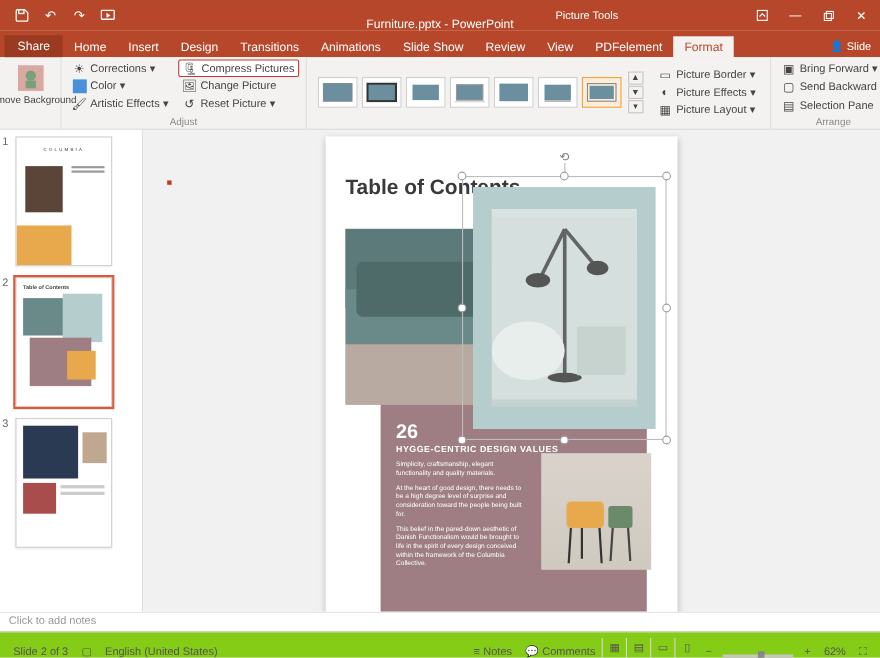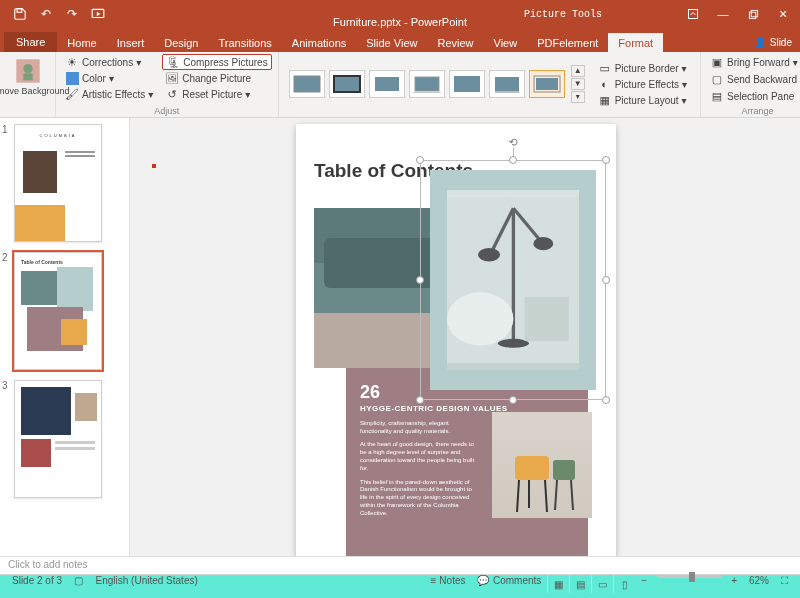--- a/index.html
+++ b/index.html
@@ -2,21 +2,21 @@
 <html><head>
 <meta charset="utf-8">
 <style>
 * { margin: 0; padding: 0; box-sizing: border-box; font-family: "Segoe UI", Arial, sans-serif; }
 body { width: 800px; height: 598px; overflow: hidden; background: #fff; font-size: 11px; color: #444; }
 
 .titlebar { height: 28px; background: #b7472a; color: #fff; display: flex; align-items: center; position: relative; }
 .titlebar .qat { display: flex; align-items: center; gap: 2px; padding-left: 8px; }
 .titlebar .qat .qbtn { width: 24px; height: 22px; display: flex; align-items: center; justify-content: center; color: #fff; font-size: 12px; }
 .titlebar .center { position: absolute; left: 50%; transform: translateX(-50%); font-size: 11px; color: #fff; margin-top: 16px; }
-.titlebar .ptools { position: absolute; left: 524px; font-size: 10px; color: #fff; font-family: Liberation Mono, monospace; }
+.titlebar .ptools { position: absolute; left: 505px; font-size: 10px; color: #fff; }
 .titlebar .right { position: absolute; right: 4px; display: flex; gap: 4px; }
 .titlebar .right .wbtn { width: 26px; height: 22px; display: flex; align-items: center; justify-content: center; color: #fff; }
 
 .tabs { height: 24px; background: #b7472a; display: flex; align-items: flex-end; padding-left: 4px; color: #fff; font-size: 11px; }
 .tabs .tab { padding: 4px 10px 3px; cursor: pointer; }
 .tabs .tab.active { background: #f3f2f1; color: #b7472a; }
 .tabs .filetab { background: #9a3a21; padding: 4px 12px; }
 .tabs .tell { color: #f0c8bc; font-size: 10px; padding-left: 8px; }
 .tabs .share { margin-left: auto; padding: 4px 8px; font-size: 10px; }
 
@@ -63,21 +63,21 @@
 .selwrap .rotline { position: absolute; left: 50%; top: -12px; width: 1px; height: 12px; background: #bdbdbd; }
 .selbox { position: absolute; inset: 0; border: 1px solid #bdbdbd; }
 .handle { position: absolute; width: 8px; height: 8px; background: #fff; border: 1px solid #9e9e9e; border-radius: 50%; }
 .selpic { position: absolute; left: 10px; top: 10px; right: 10px; bottom: 10px; background: #b6cdcd; display:flex; align-items:center; justify-content:center; }
 .selpic .inner { width: 80%; height: 82%; background: linear-gradient(#dce6e5, #c6d3d0); position: relative; opacity: .9; }
 
 .reddot { position: absolute; left: 22px; top: 46px; width: 4px; height: 4px; background: #c0392b; }
 
 .notes { height: 18px; border-top: 1px solid #e1dfdd; padding: 2px 8px; font-size: 10px; color: #999; background: #fff; }
 
-.status { height: 24px; background: #5eead4; border-top: 1px solid #d6d6d6; display: flex; align-items: flex-start; font-size: 10px; color: #555; padding: 0 6px; }
+.status { height: 24px; background: #84cc16; border-top: 1px solid #d6d6d6; display: flex; align-items: flex-end; font-size: 10px; color: #555; padding: 0 6px; }
 .status .sp { flex: 1; }
 .status .sbtn { padding: 0 6px; display: flex; align-items: center; gap: 3px; }
 .status .vbtn { width: 22px; height: 18px; border-left: 1px solid #d6d6d6; display: flex; align-items: center; justify-content: center; }
 .slider { width: 64px; height: 3px; background: #c8c6c4; position: relative; margin: 0 4px; }
 .slider .sth { position: absolute; left: 50%; top: -3px; width: 6px; height: 10px; background: #8a8886; }
 
 svg { display: block; }
 </style>
 </head>
 <body>
@@ -119,21 +119,21 @@
   </div>
 </div>
 
 <div class="tabs">
   <div class="tab filetab">Share</div>
   <div class="tab">Home</div>
   <div class="tab">Insert</div>
   <div class="tab">Design</div>
   <div class="tab">Transitions</div>
   <div class="tab">Animations</div>
-  <div class="tab">Slide View</div>
+  <div class="tab">Slide Show</div>
   <div class="tab">Review</div>
   <div class="tab">View</div>
   <div class="tab">PDFelement</div>
   <div class="tab active">Format</div>
   <div class="share">👤 <span>Slide</span></div>
 </div>
 
 <div class="ribbon">
   <div class="group removebg">
     <div class="rbtn vert">

